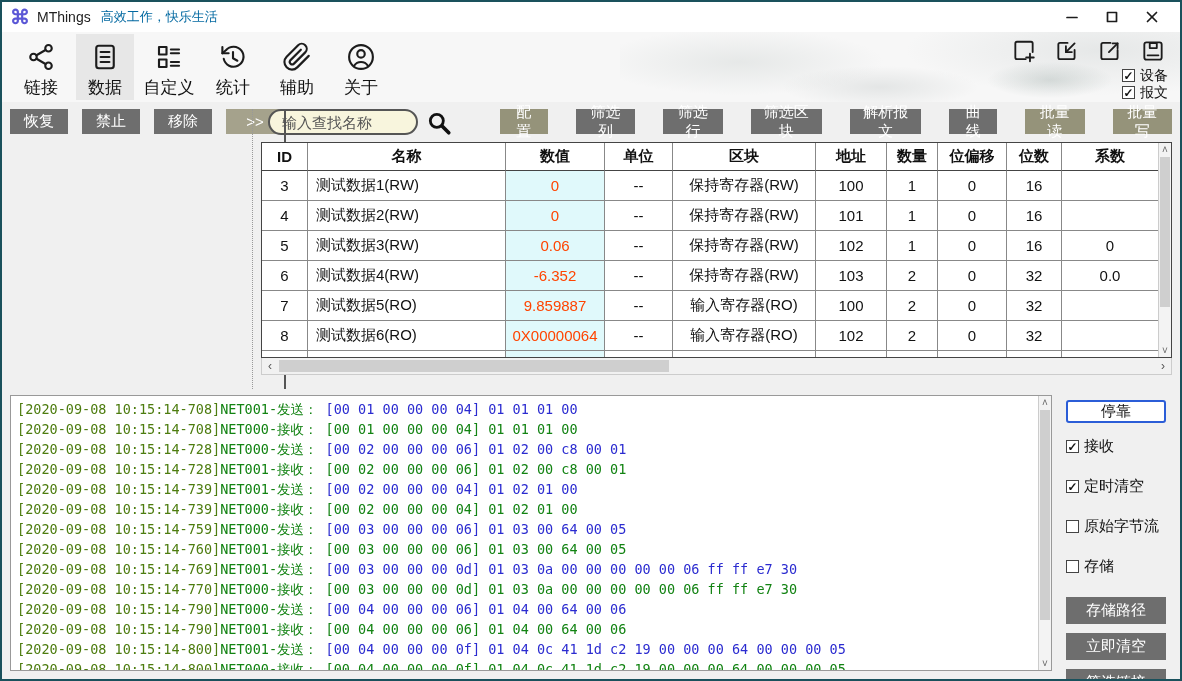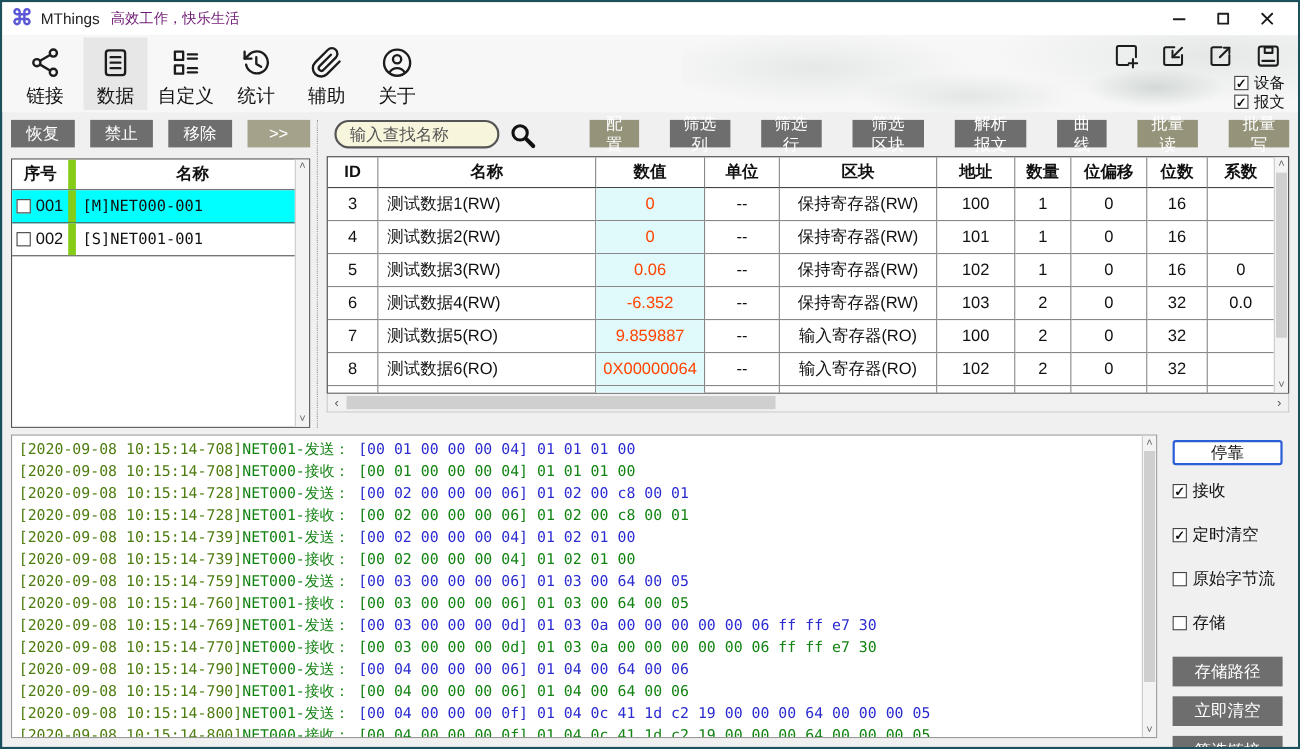--- a/index.html
+++ b/index.html
@@ -6,21 +6,21 @@
   html,body { width:1182px; height:681px; }
   body { font-family:"Liberation Sans", sans-serif; background:#888; }
   .window {
     width:1182px; height:681px; background:#f0f0f0;
     border:2px solid #1a515c; display:flex; flex-direction:column; overflow:hidden;
   }
   
   .titlebar { height:30px; background:#ffffff; display:flex; align-items:center; padding:0 8px; flex:0 0 auto; }
   .app-logo { color:#5b57d6; font-size:20px; font-weight:bold; margin-right:7px; line-height:1; }
   .app-title { font-size:14px; color:#222; margin-right:10px; }
-  .app-subtitle { font-size:13px; color:#701a75; }
+  .app-subtitle { font-size:13px; color:#0369a1; }
   .tb-spacer { flex:1; }
   .win-btn { width:40px; height:28px; display:flex; align-items:center; justify-content:center; color:#111; }
   .win-btn svg { display:block; }
   
   .toolbar { height:70px; background:#f7f7f7; position:relative; display:flex; align-items:flex-start; padding:2px 10px 0 10px; flex:0 0 auto; overflow:hidden;text-align:right; }
   .artwork { position:absolute; right:0; top:0; width:560px; height:70px; pointer-events:none;
     background:
       radial-gradient(90px 26px at 430px 48px, rgba(120,140,135,.25), rgba(120,140,135,0) 70%),
       radial-gradient(140px 30px at 260px 55px, rgba(140,150,150,.18), rgba(140,150,150,0) 70%),
       radial-gradient(200px 46px at 120px 30px, rgba(170,180,178,.22), rgba(170,180,178,0) 72%),
@@ -38,21 +38,21 @@
   
   .cbx { width:13px; height:13px; background:#fff; border:1px solid #444; display:inline-flex; align-items:center; justify-content:center; margin-right:5px; flex:0 0 auto; position:relative; }
   .chk-true .cbx::after { content:"✓"; font-size:12px; font-weight:bold; color:#111; line-height:1; }
   
   .btn { border:none; color:#fff; font-size:15px; font-family:"Liberation Sans",sans-serif; display:inline-flex; align-items:center; justify-content:center; height:25px; padding:0 12px; cursor:default; }
   .btn-gray  { background:#6e6e6e; }
   .btn-olive { background:#95937a; }
   .btn-olive2{ background:#a5a28c; }
   
   .main { height:287px; flex:0 0 auto; display:flex; padding:7px 8px 0 8px; }
-  .left-col { width:272px; display:flex; flex-direction:column; }
+  .left-col { width:236px; display:flex; }
   .dev-buttons { display:flex; gap:14px; margin-bottom:10px; flex:0 0 auto; }
   .dev-buttons .btn { width:58px; }
   .vsplit { width:15px; position:relative; }
   .vsplit::before { content:""; position:absolute; left:6px; top:0; bottom:0; border-left:1px dotted #999; }
   .right-col { flex:1; display:flex; flex-direction:column; min-width:0; }
   
   .dev-table { flex:1; background:#fff; border:1px solid #555; position:relative; overflow:hidden; }
   .dev-row { display:grid; grid-template-columns:58px 1fr; height:30px; border-bottom:1px solid #555; }
   .dev-row.hdr { height:28px; font-weight:bold; font-size:15px; }
   .dev-cell { display:flex; align-items:center; justify-content:center; border-right:7px solid #84cc16; font-size:15px; color:#111; overflow:hidden; }

